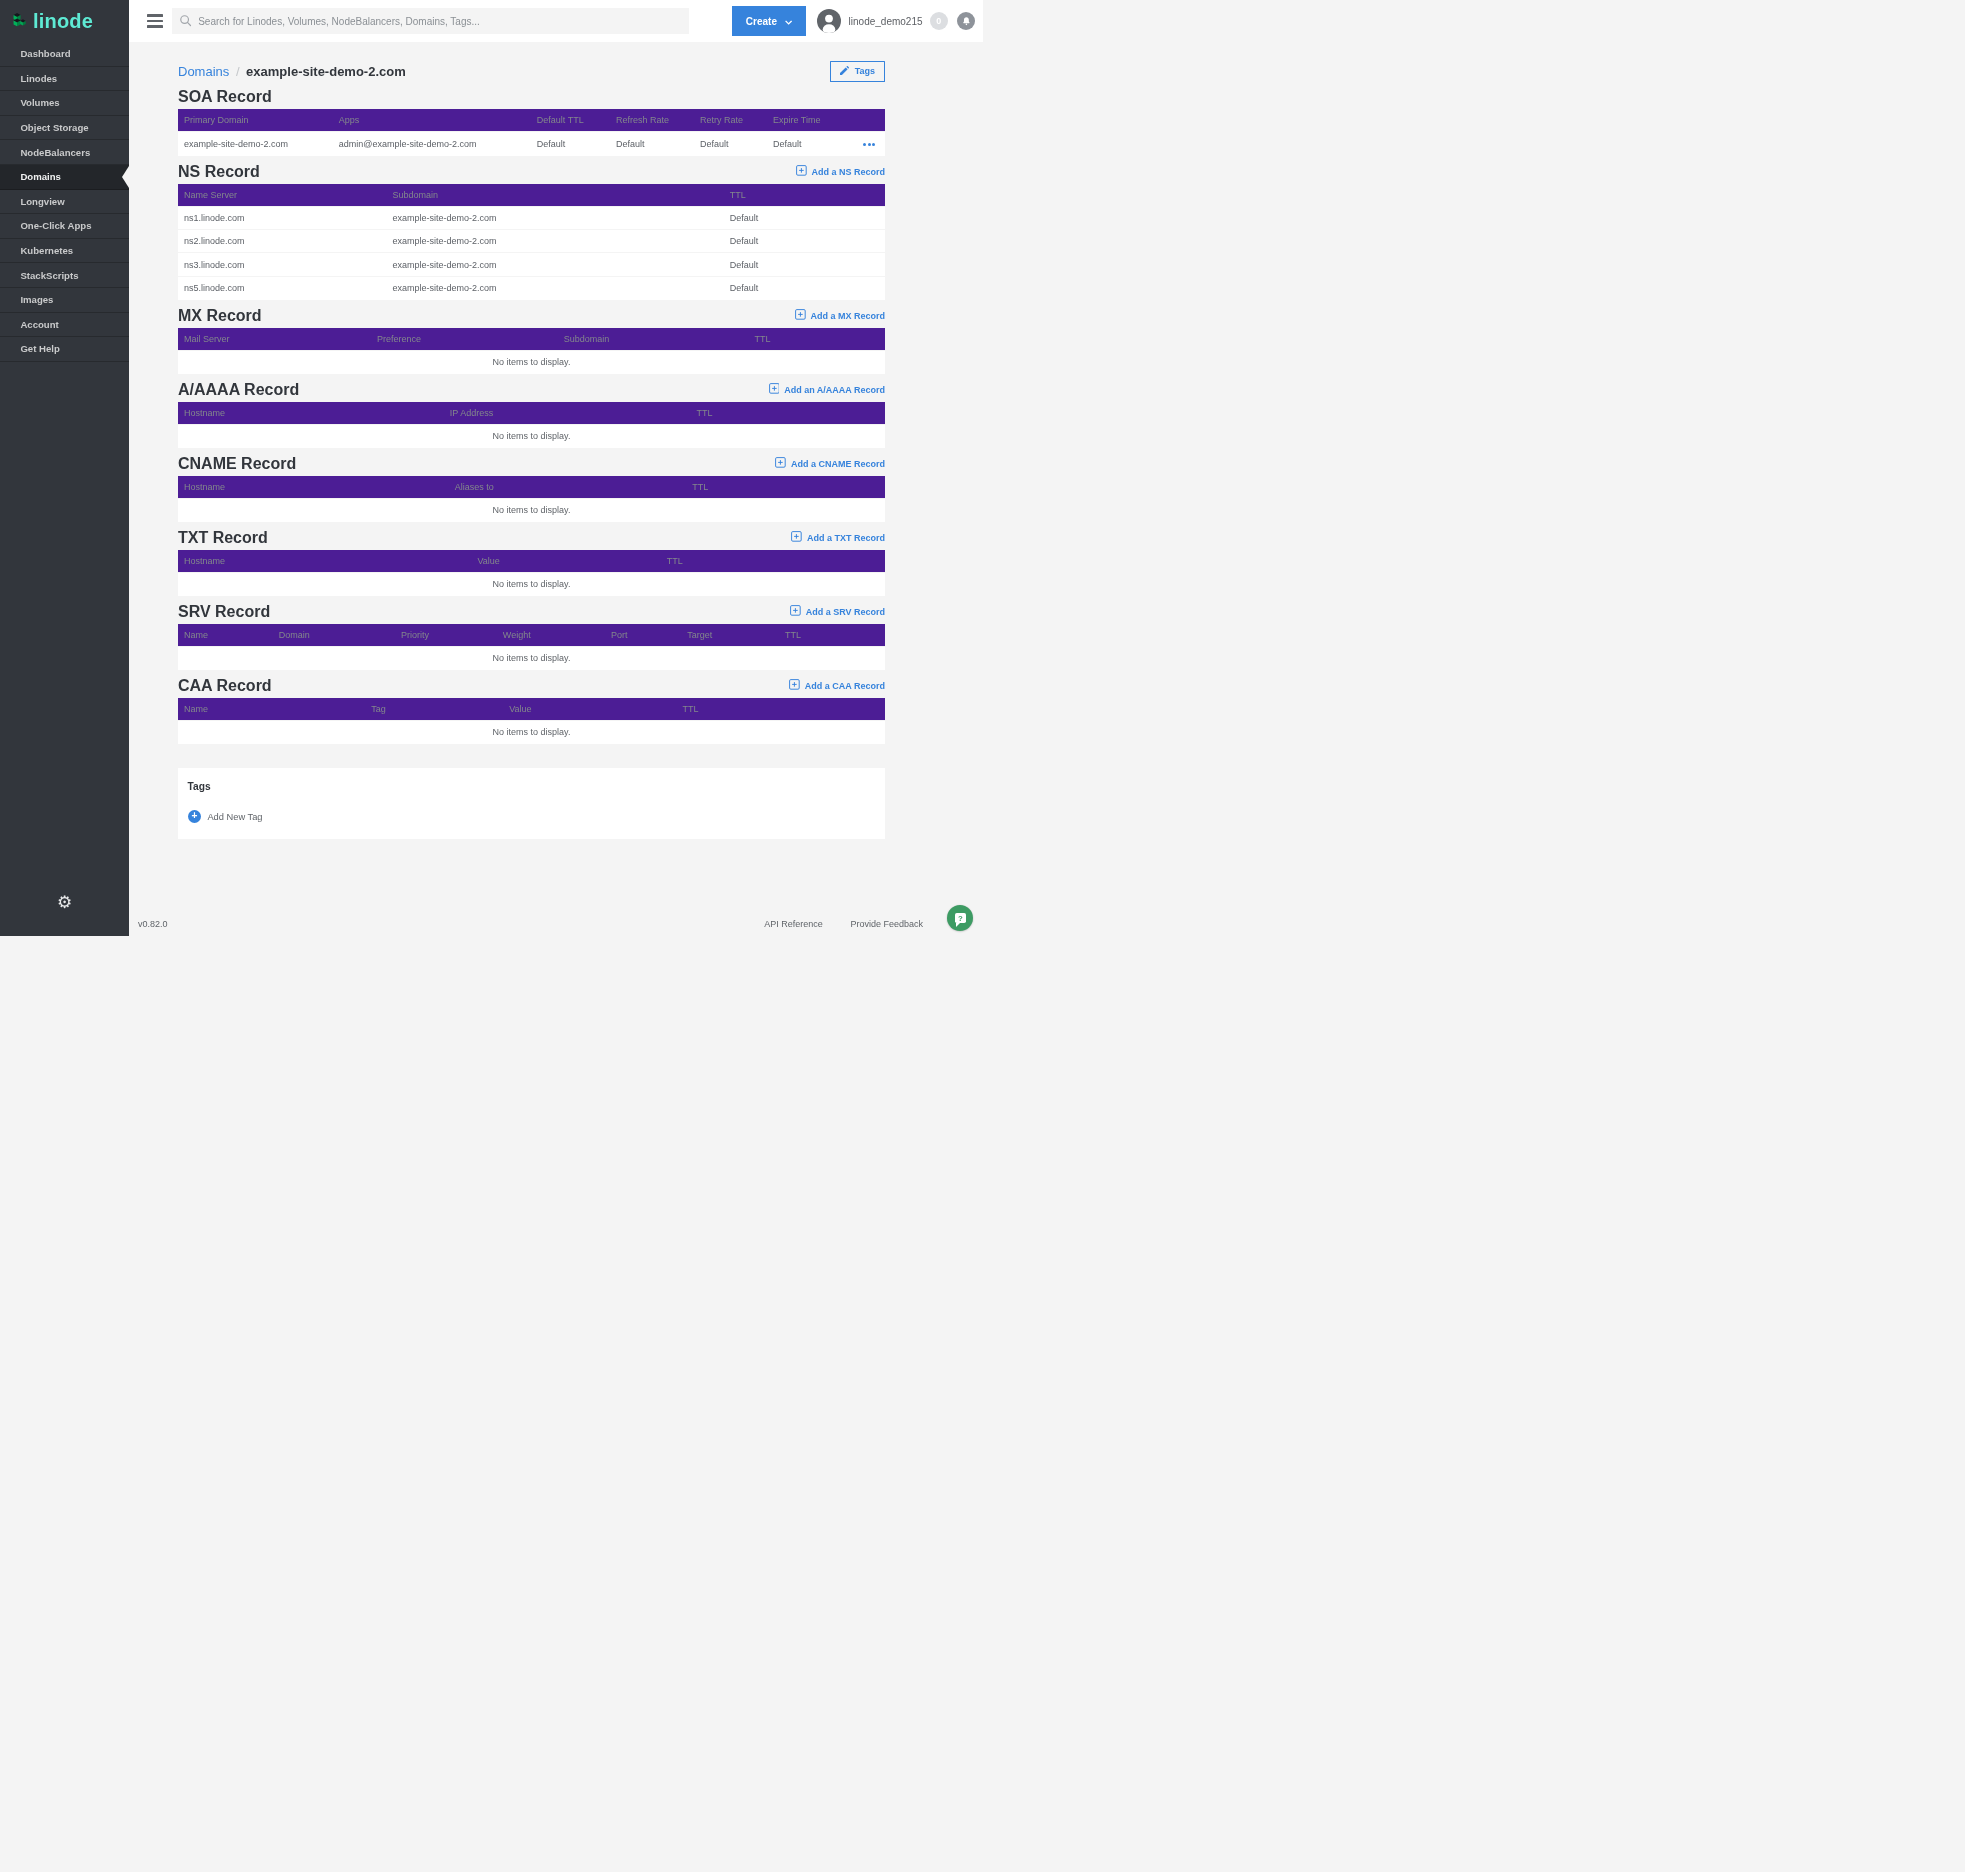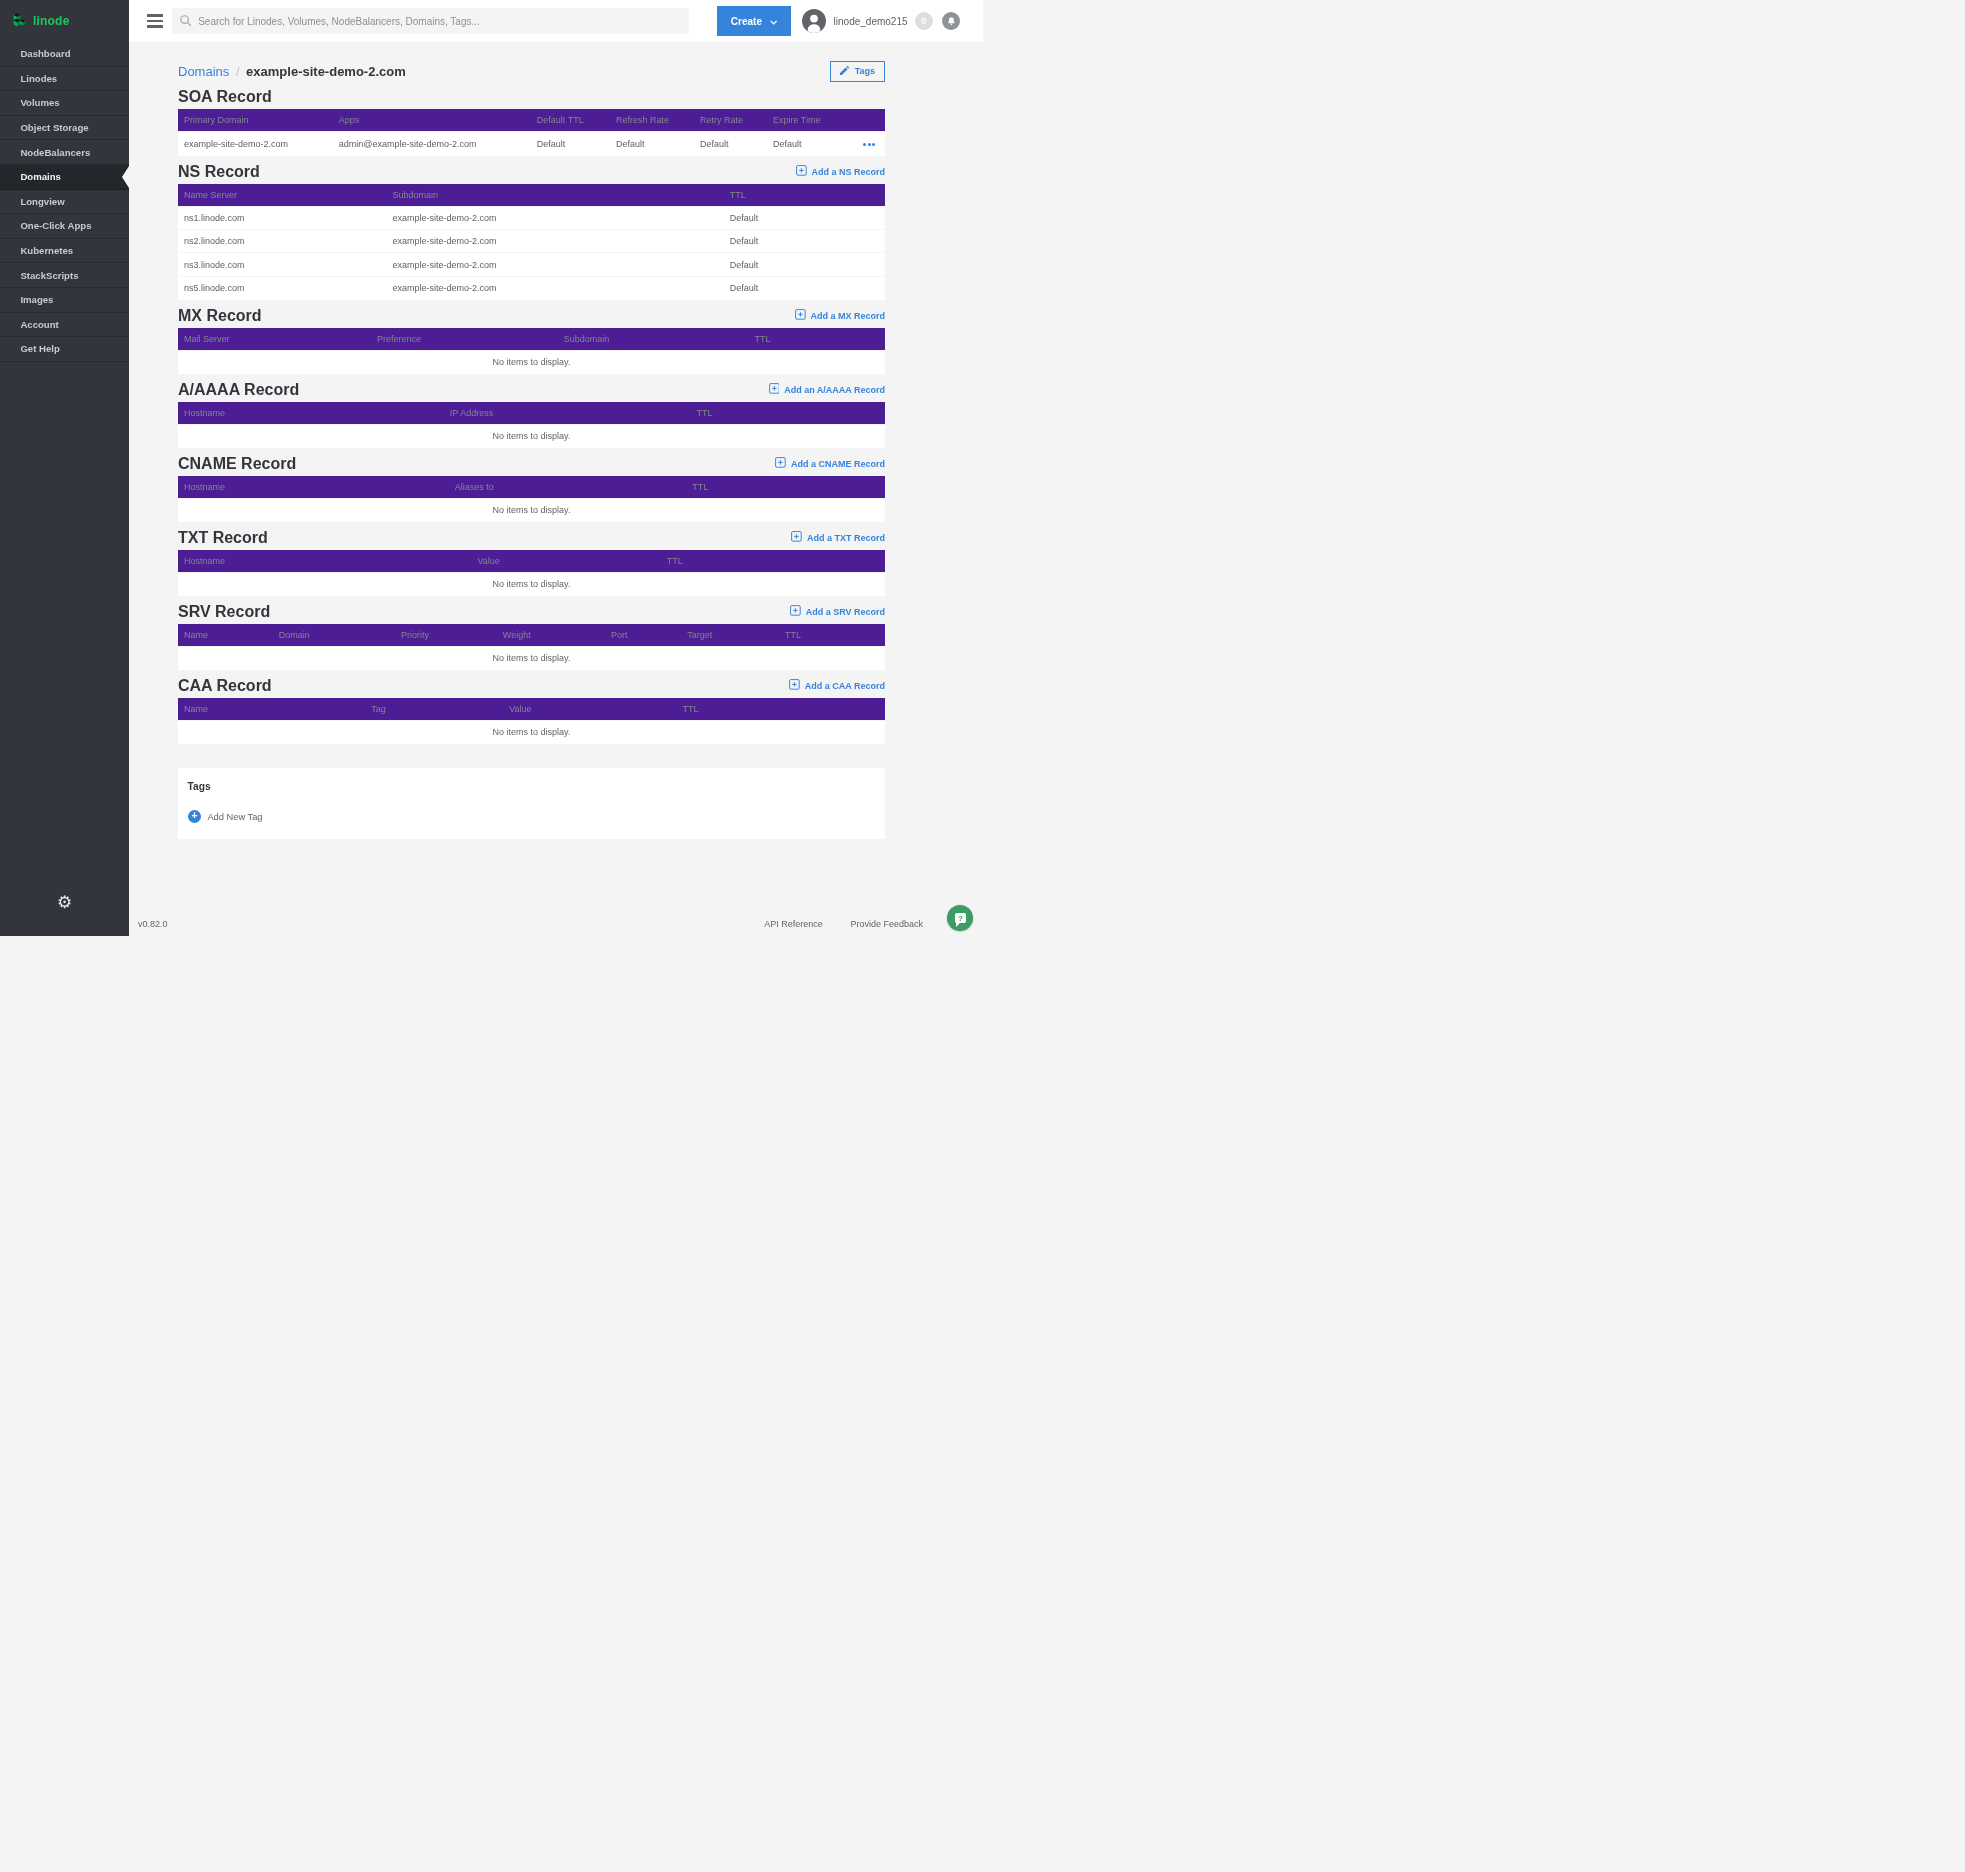--- a/index.html
+++ b/index.html
@@ -3,40 +3,40 @@
 <meta charset="utf-8">
 <style>
   *{margin:0;padding:0;box-sizing:border-box;}
   html,body{width:983px;height:936px;overflow:hidden;}
   body{font-family:"Liberation Sans","DejaVu Sans",sans-serif;background:#f4f4f4;color:#32363c;}
   .app{position:relative;width:983px;height:936px;overflow:hidden;background:#f4f4f4;}
 
   
   .sidebar{position:absolute;left:0;top:0;bottom:0;width:129px;background:#32363c;z-index:5;}
   .logo{height:42px;display:flex;align-items:center;padding-left:12px;gap:5.4px;cursor:pointer;}
-  .wordmark{color:#22c55e;font-size:12px;font-weight:700;letter-spacing:0.2px;}
+  .wordmark{color:#5eead4;font-size:20px;font-weight:700;letter-spacing:0.2px;}
   .nav-item{position:relative;height:24.6px;display:flex;align-items:center;padding-left:20.4px;
     color:#c9cacb;font-size:9.6px;font-weight:600;border-bottom:0.6px solid rgba(0,0,0,.22);cursor:pointer;}
   .nav-item.active{background:#23262a;color:#f0f1f1;}
   .nav-item.active::after{content:"";position:absolute;right:0;top:50%;transform:translateY(-50%);
     border-top:11.4px solid transparent;border-bottom:11.4px solid transparent;border-right:7.8px solid #f4f4f4;}
   .gear{position:absolute;bottom:25px;left:0;right:0;text-align:center;color:#e8e9ea;
     font-size:17px;line-height:1;font-family:"DejaVu Sans",sans-serif;cursor:pointer;}
   .gear::before{content:"⚙";}
 
   
   .main{position:absolute;left:129px;top:0;right:0;bottom:0;}
   .topbar{height:42px;background:#fff;display:flex;align-items:center;padding:0 13px 0 18px;}
   .hamburger{width:16px;display:flex;flex-direction:column;gap:3px;cursor:pointer;flex:none;}
   .hamburger i{display:block;height:2.4px;background:#606469;border-radius:0.6px;}
   .search{margin-left:9px;width:517px;height:26px;background:#f4f4f4;display:flex;align-items:center;
     padding:0 7.2px;gap:6px;flex:none;}
   .search input{flex:1;border:0;background:transparent;outline:none;font-size:10px;color:#32363c;font-family:inherit;}
   .search input::placeholder{color:#8b9095;opacity:1;}
-  .create-btn{margin-left:28px;width:74px;height:30px;background:#3683dc;color:#fff;font-size:10px;font-weight:700;
+  .create-btn{margin-left:43px;width:74px;height:30px;background:#3683dc;color:#fff;font-size:10px;font-weight:700;
     display:flex;align-items:center;justify-content:center;gap:8px;border:0;cursor:pointer;font-family:inherit;flex:none;text-align:right;}
   .avatar{margin-left:10.8px;width:24px;height:24px;border-radius:50%;background:#606469;overflow:hidden;
     position:relative;cursor:pointer;flex:none;}
   .username{margin-left:7.8px;font-size:10px;color:#5d6065;white-space:nowrap;cursor:pointer;}
   .badge-count{margin-left:7.2px;width:18px;height:18px;border-radius:50%;background:#dcdee1;color:#fff;
     font-weight:700;font-size:9px;display:flex;align-items:center;justify-content:center;cursor:pointer;flex:none;}
   .bell-wrap{margin-left:9px;width:18.6px;height:18.6px;border-radius:50%;background:#8e939a;
     display:flex;align-items:center;justify-content:center;cursor:pointer;flex:none;}
 
   

